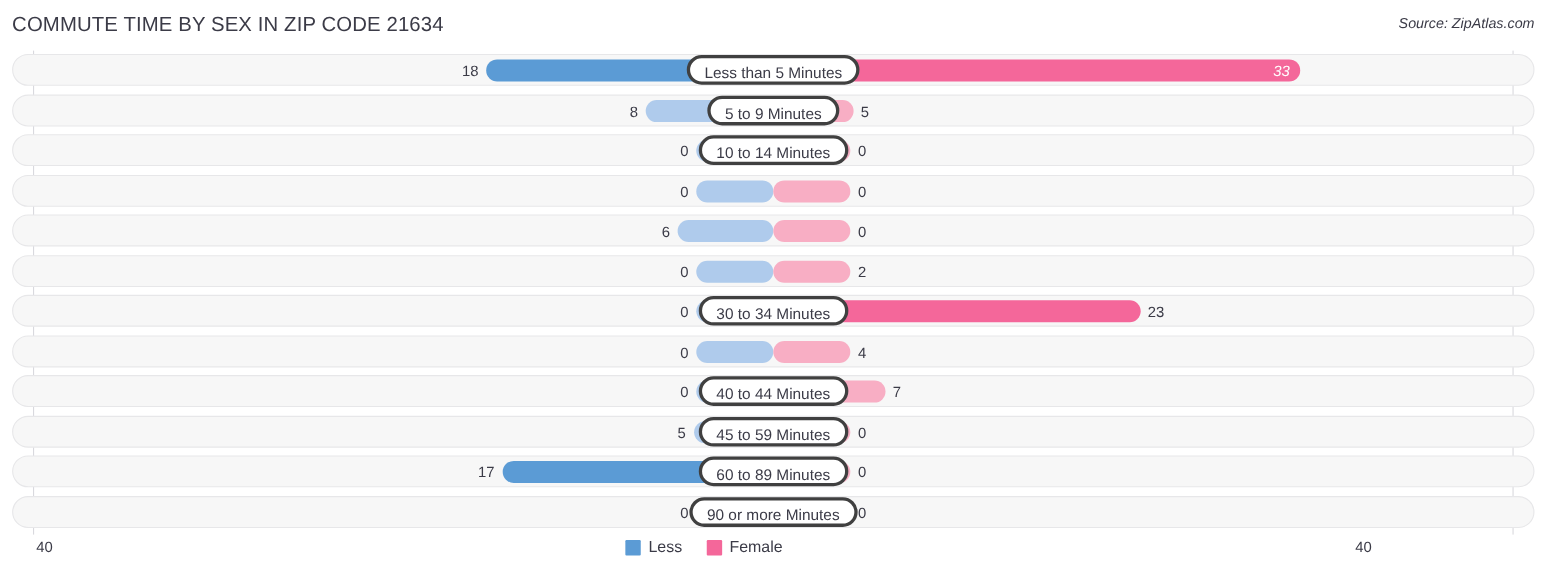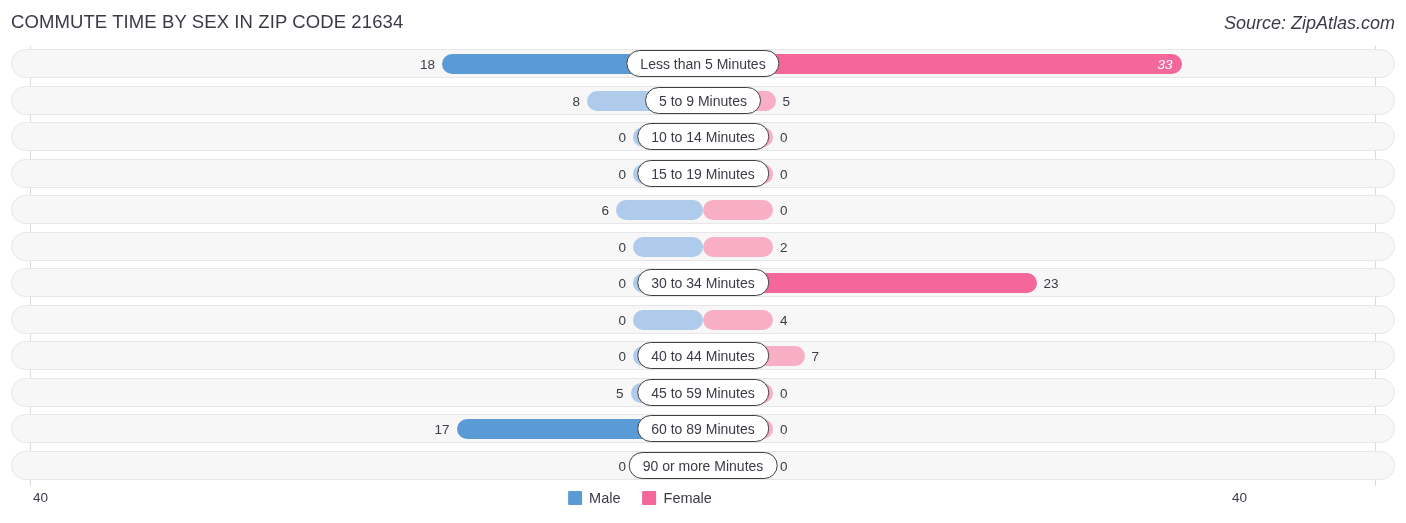--- a/index.html
+++ b/index.html
@@ -25,21 +25,21 @@
     top: 11px;
     font-size: 18.5px;
     color: #3b3b47;
     letter-spacing: 0.1px;
     white-space: nowrap;
   }
   #source-label {
     position: absolute;
     right: 11px;
     top: 13px;
-    font-size: 18px;
+    font-size: 13px;
     font-style: italic;
     color: #3b3b47;
     white-space: nowrap;
   }
 
   
   #plot {
     position: absolute;
     left: 0;
     top: 46px;
@@ -113,21 +113,21 @@
   
   .cat {
     position: absolute;
     top: 4px;
     left: 50%;
     transform: translateX(-50%);
     height: 27px;
     line-height: 27px;
     padding: 0 13px;
     background: #ffffff;
-    border: 1px solid #404040;
+    border: 3px solid #404040;
     border-radius: 14px;
     font-size: 14px;
     color: #3b3b47;
     white-space: nowrap;
     z-index: 5;
   }
 
   
   #footer {
     position: absolute;
@@ -206,21 +206,20 @@
         <div class="bar bar-female" style="width: 70px; background: rgb(248, 174, 196);"></div>
         <div class="val val-female" style="left: 780px;">0</div>
         <div class="cat">10 to 14 Minutes</div>
       </div>
       <div class="row">
         <div class="track"></div>
         <div class="bar bar-male" style="width: 70px; background: rgb(175, 203, 236);"></div>
         <div class="val val-male" style="right: 780px;">0</div>
         <div class="bar bar-female" style="width: 70px; background: rgb(248, 174, 196);"></div>
         <div class="val val-female" style="left: 780px;">0</div>
-        <div class="cat">15 to 19 Minutes</div>
       </div>
       <div class="row">
         <div class="track"></div>
         <div class="bar bar-male" style="width: 87px; background: rgb(175, 203, 236);"></div>
         <div class="val val-male" style="right: 797px;">6</div>
         <div class="bar bar-female" style="width: 70px; background: rgb(248, 174, 196);"></div>
         <div class="val val-female" style="left: 780px;">0</div>
       </div>
       <div class="row">
         <div class="track"></div>
@@ -278,20 +277,20 @@
       </div>
     </div>
 </div>
 
 <div id="footer">
   <div class="axis-end" id="axis-left">40</div>
   <div class="axis-end" id="axis-right">40</div>
   <div id="legend">
       <div class="legend-item">
         <span class="legend-swatch" style="background: rgb(91, 155, 213);"></span>
-        <span class="legend-text">Male</span>
+        <span class="legend-text">Less</span>
       </div>
       <div class="legend-item">
         <span class="legend-swatch" style="background: rgb(244, 103, 154);"></span>
         <span class="legend-text">Female</span>
       </div>
     </div>
 </div>
 
 </body></html>

